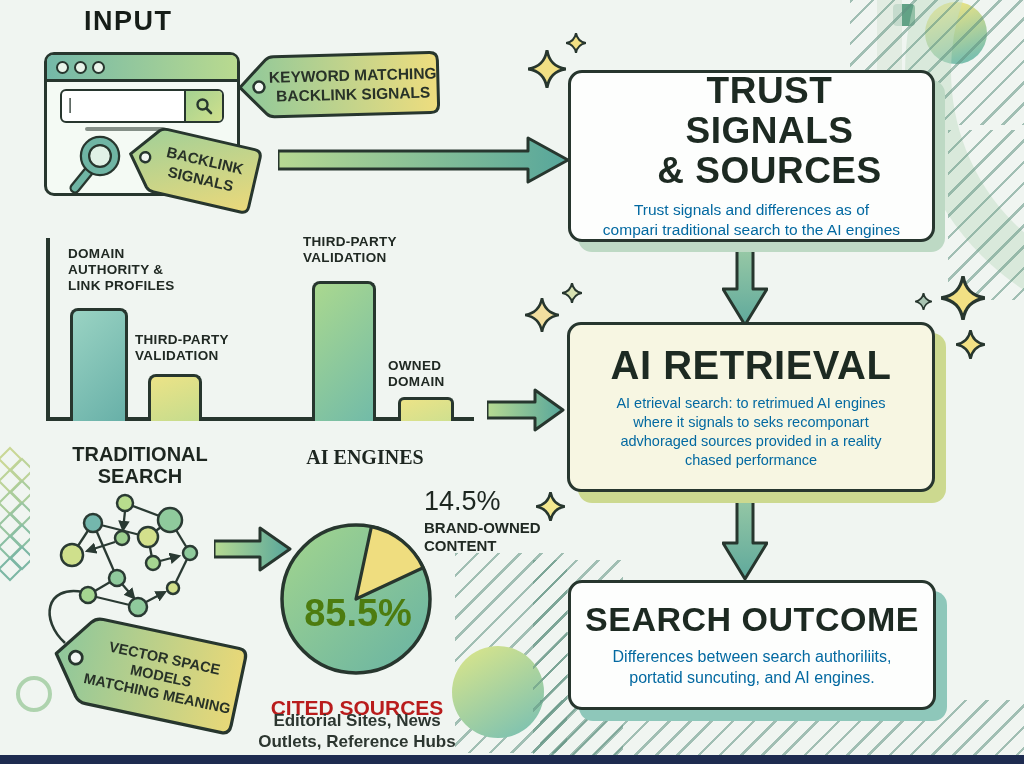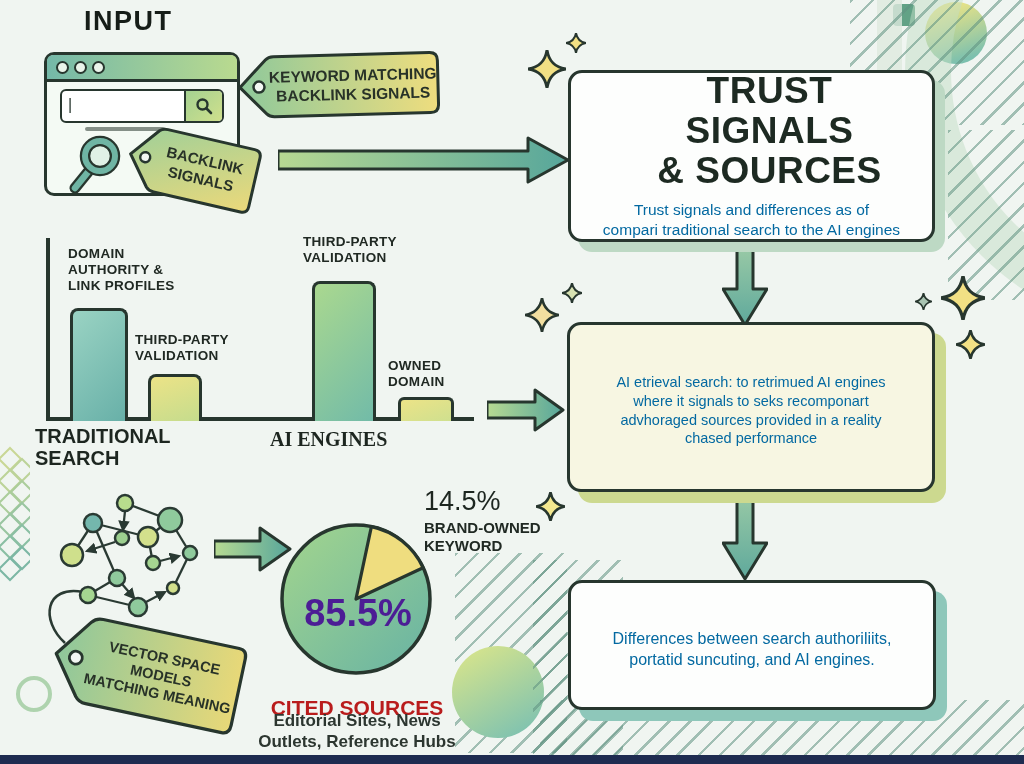--- a/index.html
+++ b/index.html
@@ -13,21 +13,21 @@
   .hatch{background:repeating-linear-gradient(135deg,rgba(96,146,129,.55) 0px,rgba(96,146,129,.55) 2.5px,transparent 2.5px,transparent 15px);}
   .flowbox{
     position:absolute;background:#fdfefd;border:3.5px solid #27362e;border-radius:14px;
     display:flex;flex-direction:column;align-items:center;justify-content:center;
     text-align:center;z-index:3;padding:8px 14px;box-sizing:border-box;
   }
   .flowtitle{font-weight:bold;color:#1d2a22;line-height:1.08;letter-spacing:.5px;}
   .flowbody{color:#0369a1;line-height:1.3;margin-top:9px;}
   .bar{position:absolute;border:3px solid #27362e;border-bottom:none;border-radius:8px 8px 0 0;z-index:2;}
   .chartlabel{position:absolute;font-weight:bold;font-size:13.5px;line-height:1.18;letter-spacing:.3px;color:#202923;z-index:2;}
-  .catlabel{position:absolute;font-weight:bold;font-size:20px;line-height:1.12;text-align:left;color:#1d2620;z-index:2;}
+  .catlabel{position:absolute;font-weight:bold;font-size:20px;line-height:1.12;text-align:center;color:#1d2620;z-index:2;margin-top:18px;}
   .tag{position:absolute;z-index:4;}
   .tagtext{position:absolute;inset:0;display:flex;align-items:center;justify-content:center;
     text-align:center;font-weight:bold;color:#283228;line-height:1.25;}
   .sparkle{position:absolute;z-index:4;}
   .dot{width:9px;height:9px;border-radius:50%;border:2px solid #27362e;background:#eaf4ea;display:inline-block;margin-right:5px;}
 </style>
 </head>
 <body>
 
 <div class="abs" style="left:893px;top:4px;width:22px;height:22px;background:#52997a;border-radius:4px;opacity:.9;z-index:0;"></div>
@@ -166,27 +166,29 @@
 </svg>
 
 <div class="flowbox" style="left:568px;top:70px;width:367px;height:172px;box-shadow:10px 10px 0 #bdd9c4;">
   <div class="flowtitle pre" style="font-size:37px;margin-left:36px;">TRUST SIGNALS
 &amp; SOURCES</div>
   <div class="flowbody pre" style="font-size:15.5px;">Trust signals and differences as of
 compari traditional search to the AI engines</div>
 </div>
 
 <div class="flowbox" style="left:567px;top:322px;width:368px;height:170px;background:#f7f6e2;box-shadow:11px 11px 0 #ccd98f;">
+  <div class="flowtitle" style="font-size:40px;">AI RETRIEVAL</div>
   <div class="flowbody pre" style="font-size:14.5px;margin-top:7px;">AI etrieval search: to retrimued AI engines
 where it signals to seks recomponart
 advhoraged sources provided in a reality
 chased performance</div>
 </div>
 
 <div class="flowbox" style="left:568px;top:580px;width:368px;height:130px;box-shadow:11px 11px 0 #8ec7ba;">
+  <div class="flowtitle" style="font-size:34px;">SEARCH OUTCOME</div>
   <div class="flowbody pre" style="font-size:16px;">Differences between search authoriliits,
 portatid suncuting, and AI engines.</div>
 </div>
 
 <div class="abs" style="left:46px;top:238px;width:3.5px;height:182px;background:#27362e;z-index:2;"></div>
 <div class="abs" style="left:46px;top:417px;width:428px;height:3.5px;background:#27362e;z-index:2;"></div>
 
 <div class="bar" style="left:70px;top:308px;width:52px;height:110px;background:linear-gradient(135deg,#9ad3c3,#68b0a8);"></div>
 <div class="bar" style="left:148px;top:374px;width:48px;height:44px;background:linear-gradient(160deg,#ece387,#c5dc8d);"></div>
 <div class="bar" style="left:312px;top:281px;width:58px;height:137px;background:linear-gradient(135deg,#aad88f,#72bba8);"></div>
@@ -264,24 +266,24 @@
 <svg class="abs" style="left:278px;top:521px;z-index:2;" width="158" height="158" viewBox="0 0 158 158">
   <defs>
     <linearGradient id="pg1" x1="0" y1="0" x2="1" y2="1">
         <stop offset="0" stop-color="#a3d58d"></stop>
         <stop offset="1" stop-color="#68b3a4"></stop>
       </linearGradient>
   </defs>
   <circle cx="78" cy="78" r="74" fill="url(#pg1)" stroke="#27362e" stroke-width="3.5"></circle>
   <path d="M78 78 L93.4 5.6 A74 74 0 0 1 145.1 46.7 Z" fill="#efdd7f" stroke="#27362e" stroke-width="3.2" stroke-linejoin="round"></path>
 </svg>
-<div class="abs" style="left:288px;top:592px;width:140px;text-align:center;font-size:38px;font-weight:bold;color:#4c1d95;z-index:3;">85.5%</div>
+<div class="abs" style="left:288px;top:592px;width:140px;text-align:center;font-size:38px;font-weight:bold;color:#4d7c0f;z-index:3;">85.5%</div>
 <div class="abs" style="left:424px;top:486px;width:120px;font-size:27px;font-weight:normal;color:#1d2620;z-index:3;">14.5%</div>
 <div class="abs pre" style="left:424px;top:519px;width:130px;font-size:15px;font-weight:bold;line-height:1.2;color:#202923;z-index:3;">BRAND-OWNED
-KEYWORD</div>
+CONTENT</div>
 <div class="abs" style="left:262px;top:696px;width:190px;text-align:center;font-size:21px;font-weight:bold;color:#b91c1c;z-index:3;">CITED SOURCES</div>
 <div class="abs pre" style="left:247px;top:710px;width:220px;text-align:center;font-size:17px;font-weight:bold;line-height:1.25;color:#2c3630;z-index:3;">Editorial Sites, News
 Outlets, Reference Hubs</div>
 
 <svg class="sparkle" style="left:528px;top:50px;" width="38" height="38" viewBox="0 0 40 40">
     <path d="M20 0 C22 12 28 18 40 20 C28 22 22 28 20 40 C18 28 12 22 0 20 C12 18 18 12 20 0 Z" fill="#f2e084" stroke="#27362e" stroke-width="3" stroke-linejoin="round"></path>
   </svg>
 <svg class="sparkle" style="left:566px;top:33px;" width="20" height="20" viewBox="0 0 40 40">
     <path d="M20 0 C22 12 28 18 40 20 C28 22 22 28 20 40 C18 28 12 22 0 20 C12 18 18 12 20 0 Z" fill="#f2e084" stroke="#27362e" stroke-width="4" stroke-linejoin="round"></path>
   </svg>

